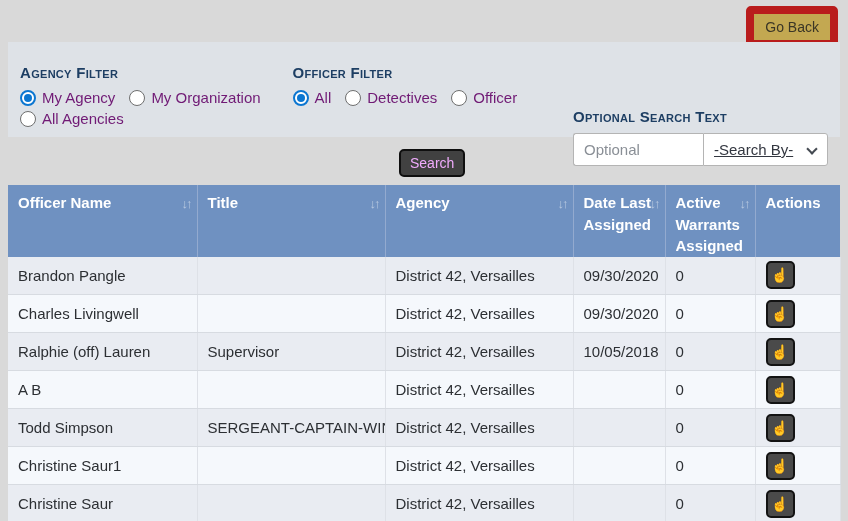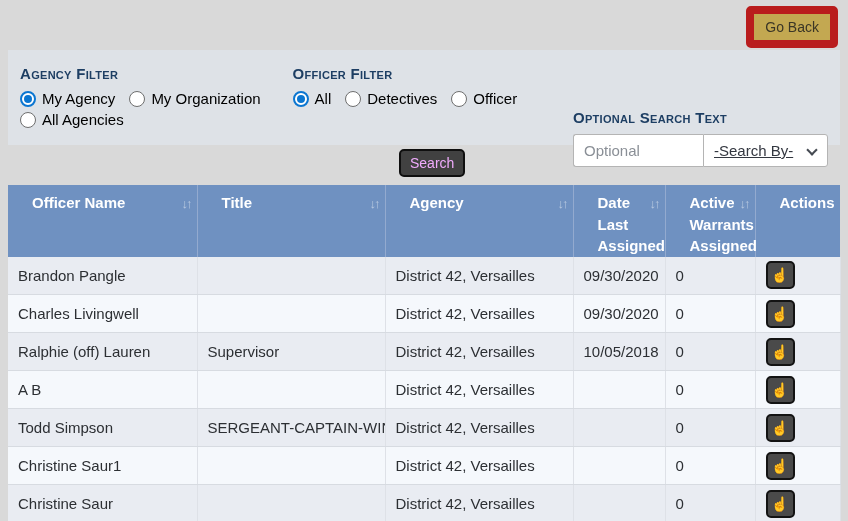--- a/index.html
+++ b/index.html
@@ -19,40 +19,40 @@
     border-radius:5px;
     color:#3b3626;
     font-size:14px;
     font-family:"Liberation Sans", sans-serif;
     padding:5px 11px;
     cursor:pointer;
   }
 
   
   .filter-panel {
-    position:absolute; left:8px; right:8px; top:50px; height:95px;
+    position:absolute; left:8px; right:8px; top:42px; height:95px;
     background:#dee2e7;
     display:flex;
-    padding:15px 12px 0 12px;
+    padding:22px 12px 0 12px;
   }
   .fcol-agency  { width:276px; }
   .fcol-officer { width:284px; }
   .fcol-search  { flex:1;margin-top:44px; }
   .filter-label {
     font-weight:bold;
     font-variant:small-caps;
     color:#1d3e63;
     font-size:15px;
     letter-spacing:.3px;
     margin-bottom:8px;
   }
   .radio-row {
     display:flex; flex-wrap:wrap;
     column-gap:14px; row-gap:4px;
-    color:#000000; font-size:15px;
+    color:#701a75; font-size:15px;
     max-width:262px;
   }
   .radio-item { display:inline-flex; align-items:center; gap:6px; cursor:pointer; }
   .radio {
     width:16px; height:16px; border-radius:50%;
     background:#fff; border:1px solid #6e6e6e;
     position:relative; flex:0 0 auto;
   }
   .radio.sel { border:2px solid #0b76d1; }
   .radio.sel::after {
@@ -105,21 +105,21 @@
     position:absolute; left:8px; top:185px;
     width:832px;
     border-collapse:collapse;
     table-layout:fixed;
   }
   .officer-table th {
     background:#6f91c1;
     color:#fff;
     font-size:15px; font-weight:bold;
     text-align:left; vertical-align:top;
-    padding:7px 8px 0 24px;
+    padding:7px 8px 0 10px;
     height:70px;
     border-right:1px solid #93aacf;
     position:relative;
     line-height:21.5px;
   }
   .officer-table th:last-child { border-right:none; }
   .sort-icon {
     position:absolute; top:8px; right:6px;
     color:rgba(255,255,255,.5);
     font-size:13px; font-weight:normal;

